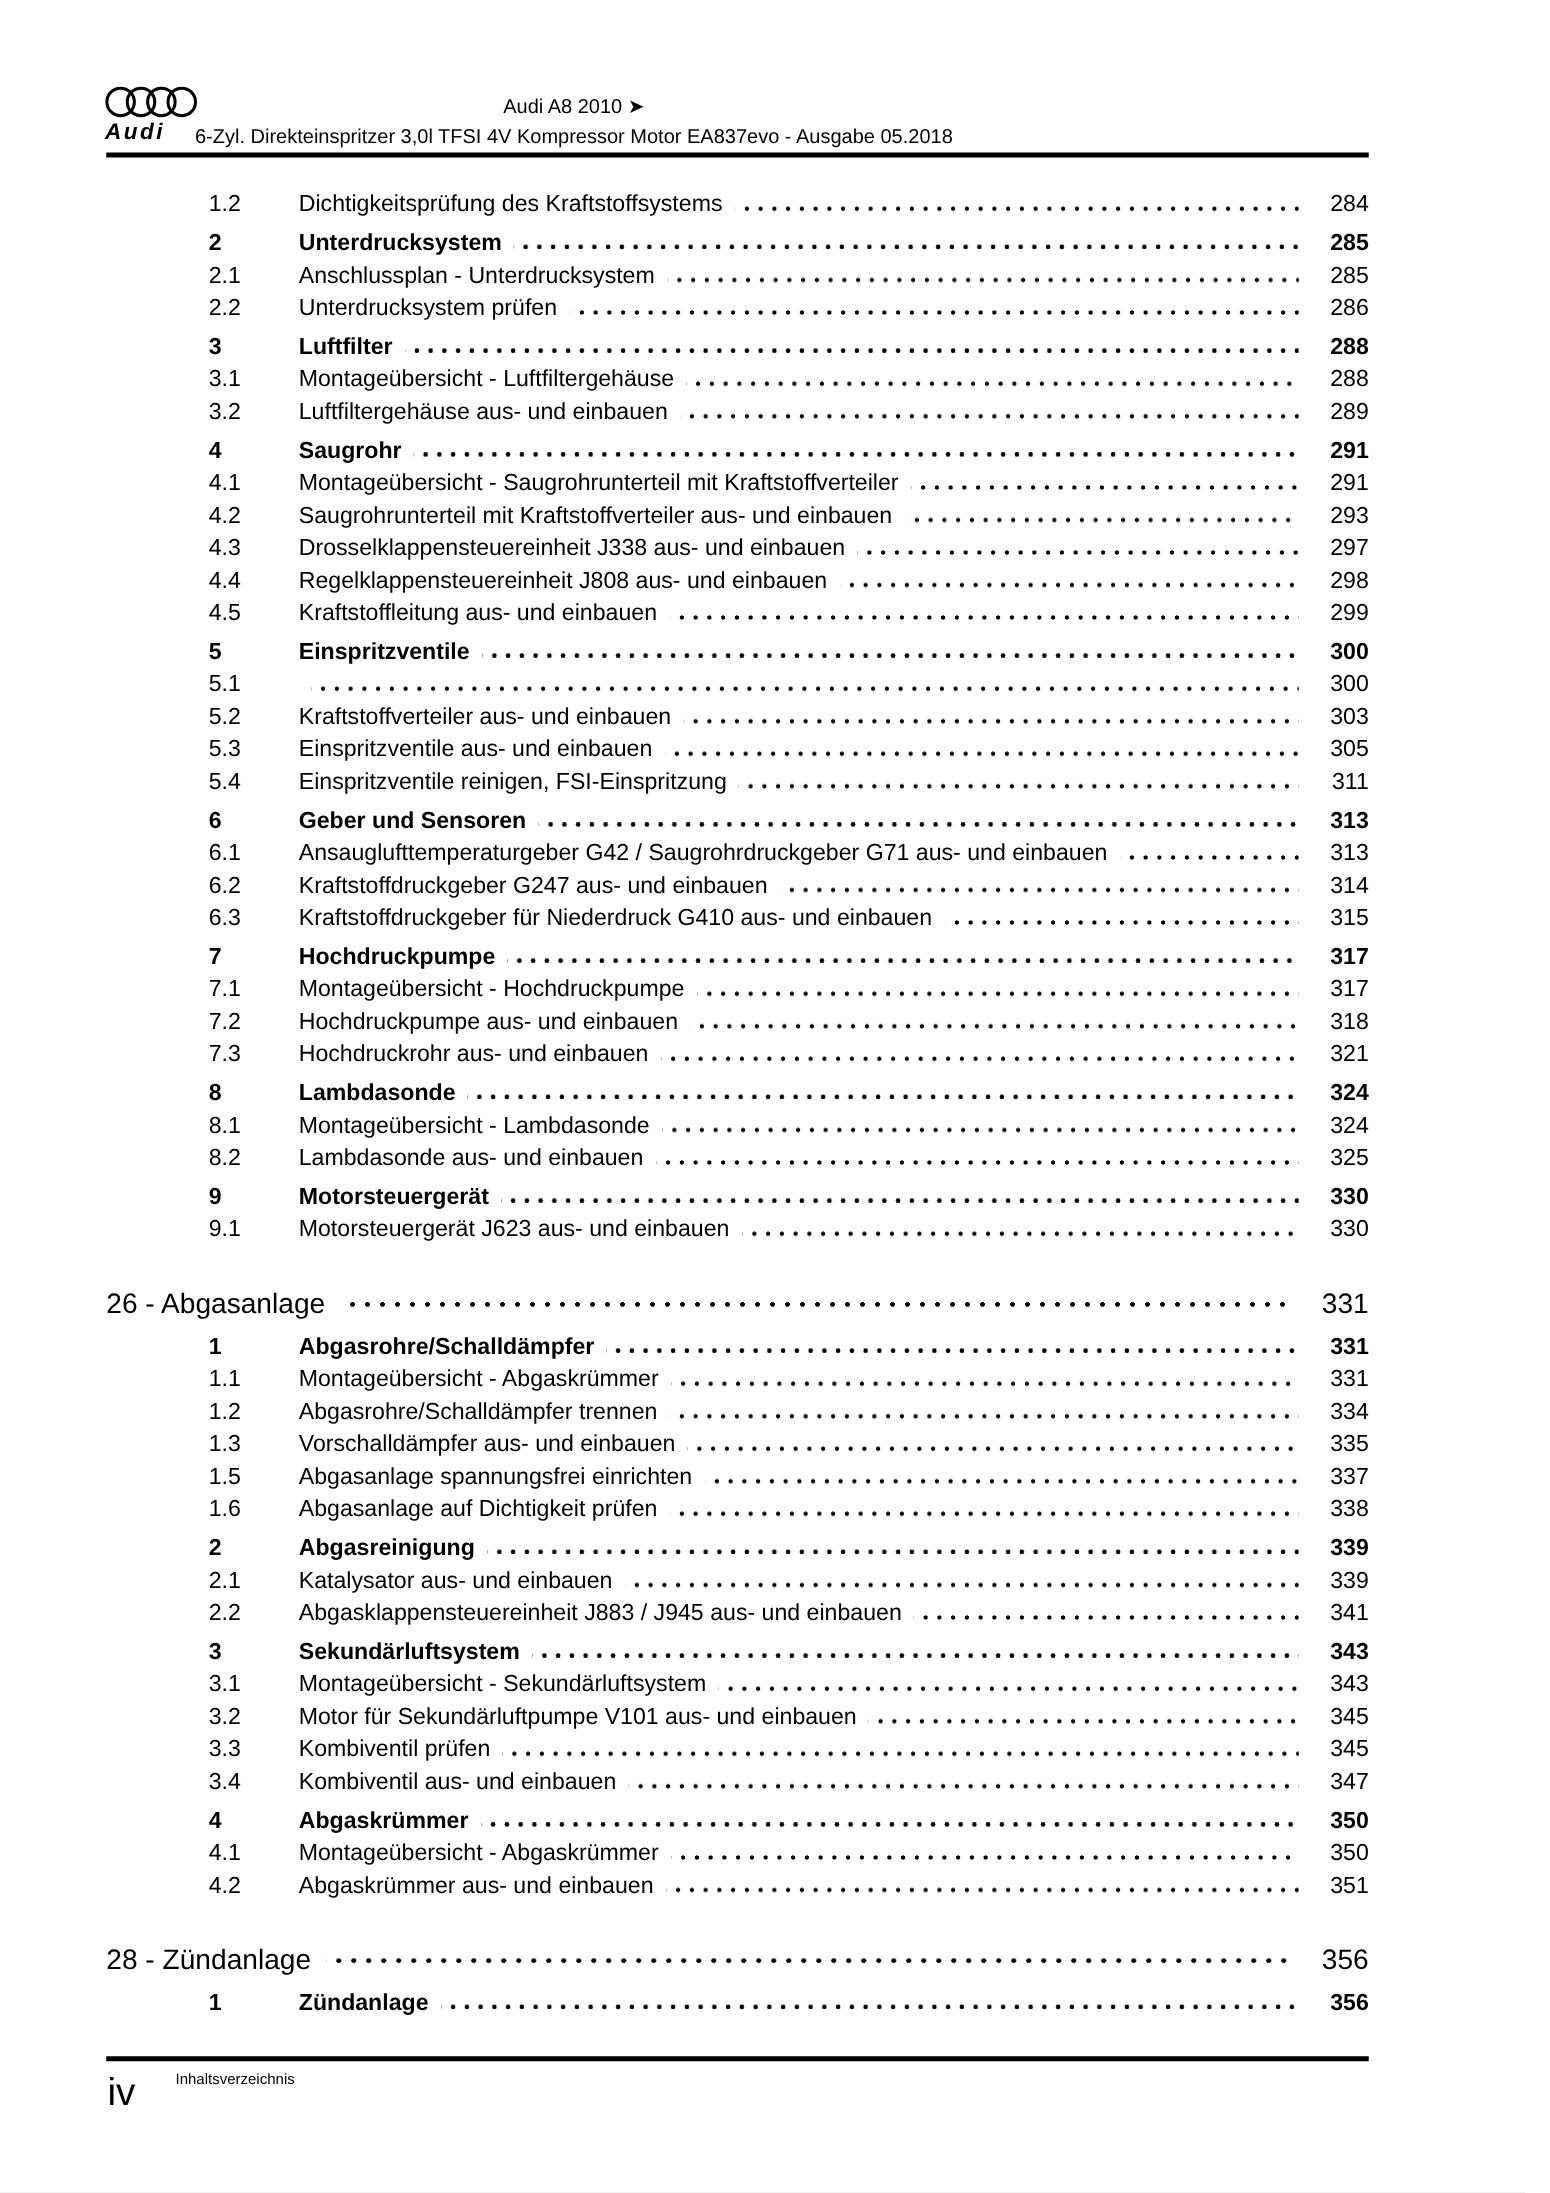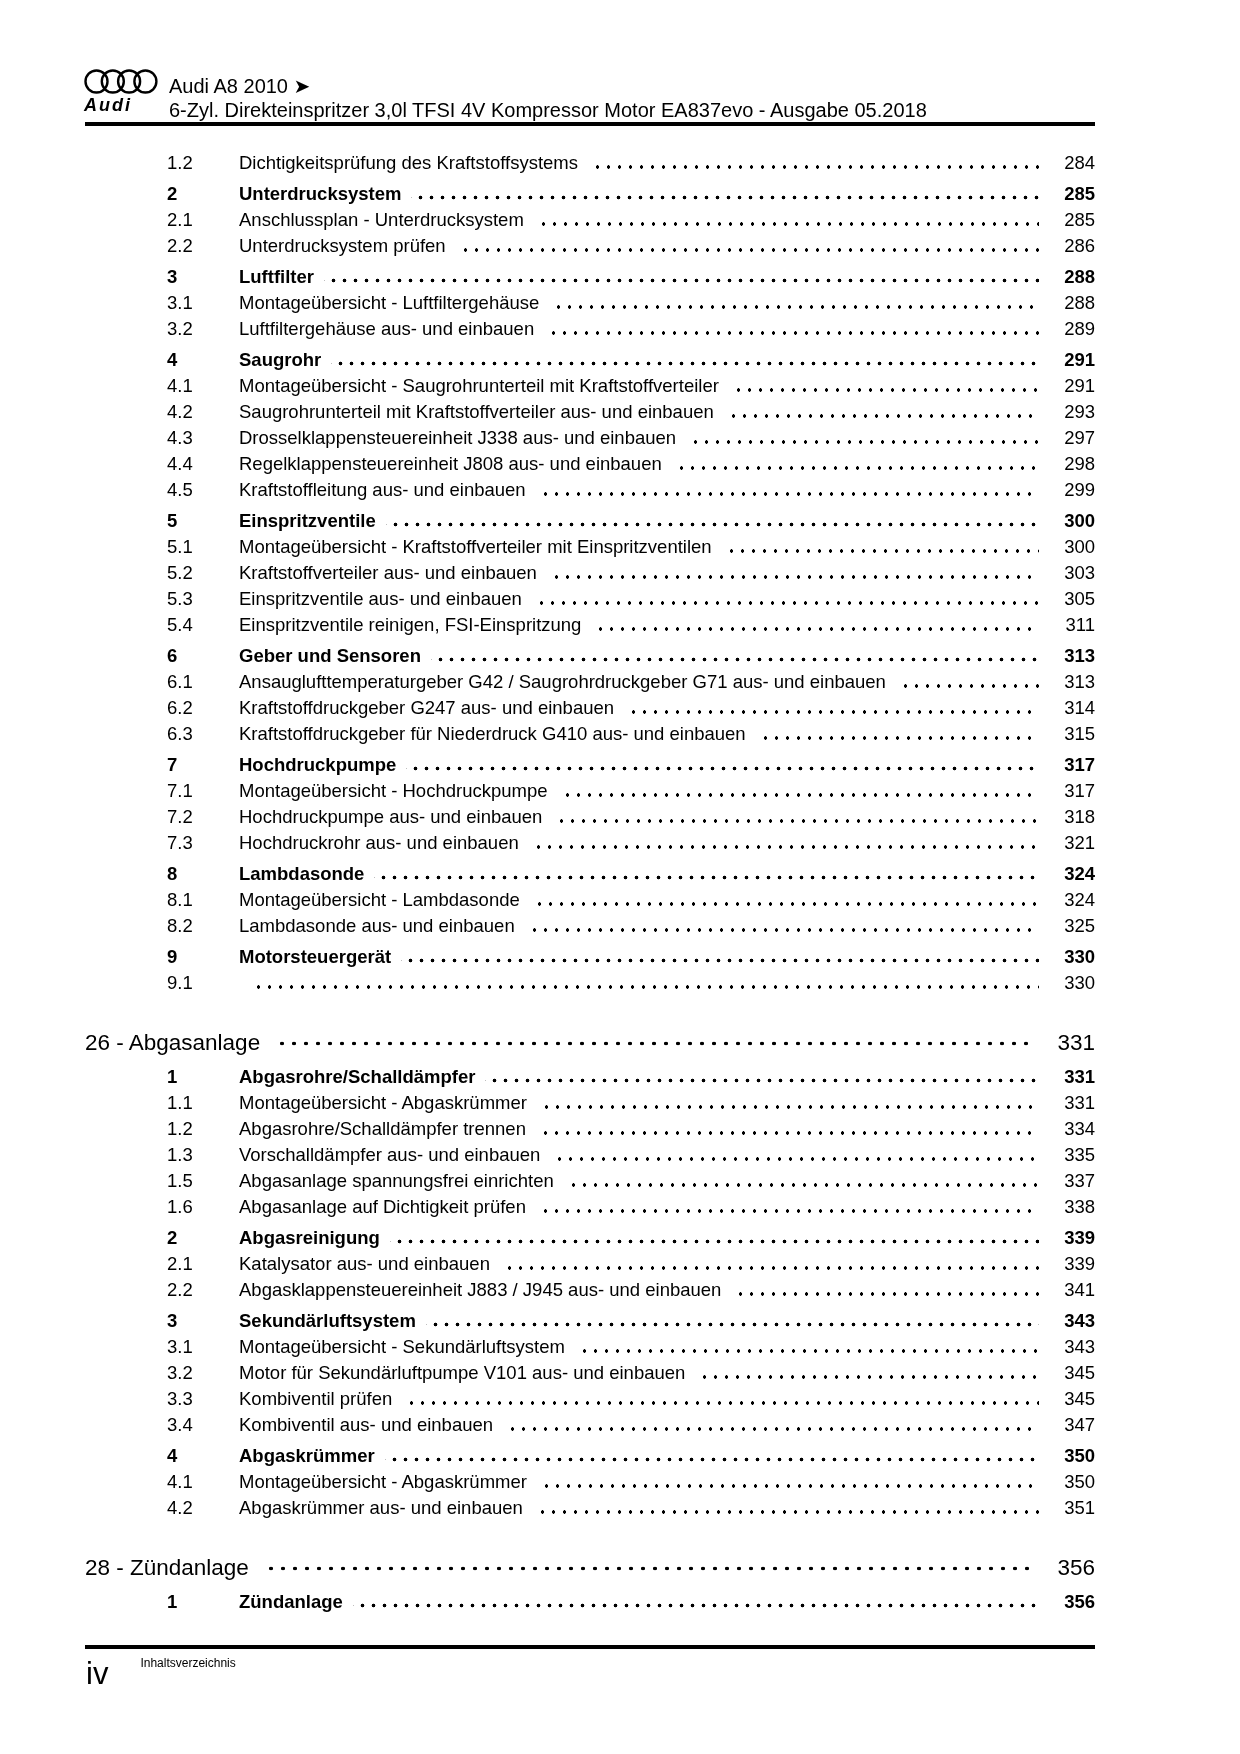--- a/index.html
+++ b/index.html
@@ -13,21 +13,21 @@
     overflow:hidden;
   }
 
   
   .header-logo { position:absolute; left:84px; top:68px; width:74px; text-align:left; }
   .header-logo svg { display:block; margin:0 auto; }
   .brand-word {
     font-weight:bold; font-style:italic;
     font-size:18px; letter-spacing:2px; line-height:18px; margin-top:1px;
   }
-  .header-text { position:absolute; left:169px; top:74px; font-size:20px; line-height:24px; }
+  .header-text { position:absolute; left:156px; top:74px; font-size:16px; line-height:24px;text-align:center; }
   .header-rule { position:absolute; left:85px; top:122px; width:1010px; height:4px; background:#000; }
 
   
   .toc { position:absolute; left:85px; top:150px; width:1010px; }
   .row { display:flex; align-items:baseline; font-size:18.5px; line-height:26px; white-space:nowrap; }
   .row .num   { flex:none; margin-left:82px; width:72px; }
   .row .title { flex:none; }
   .row .leader {
     flex:1 1 auto; min-width:14px; height:4px; margin:0 6px 0 10px;
     background-image:radial-gradient(circle,#000 1.5px,transparent 1.9px);
@@ -161,21 +161,20 @@
         <span class="page-num">299</span>
       </div>
       <div class="row sec">
         <span class="num">5</span>
         <span class="title">Einspritzventile</span>
         <span class="leader"></span>
         <span class="page-num">300</span>
       </div>
       <div class="row sub">
         <span class="num">5.1</span>
-        <span class="title">Montageübersicht - Kraftstoffverteiler mit Einspritzventilen</span>
         <span class="leader"></span>
         <span class="page-num">300</span>
       </div>
       <div class="row sub">
         <span class="num">5.2</span>
         <span class="title">Kraftstoffverteiler aus- und einbauen</span>
         <span class="leader"></span>
         <span class="page-num">303</span>
       </div>
       <div class="row sub">
@@ -257,20 +256,21 @@
         <span class="page-num">325</span>
       </div>
       <div class="row sec">
         <span class="num">9</span>
         <span class="title">Motorsteuergerät</span>
         <span class="leader"></span>
         <span class="page-num">330</span>
       </div>
       <div class="row sub">
         <span class="num">9.1</span>
+        <span class="title">Motorsteuergerät J623 aus- und einbauen</span>
         <span class="leader"></span>
         <span class="page-num">330</span>
       </div>
       <div class="row chapter">
         <span class="title">26 - Abgasanlage</span>
         <span class="leader"></span>
         <span class="page-num">331</span>
       </div>
       <div class="row sec">
         <span class="num">1</span>

